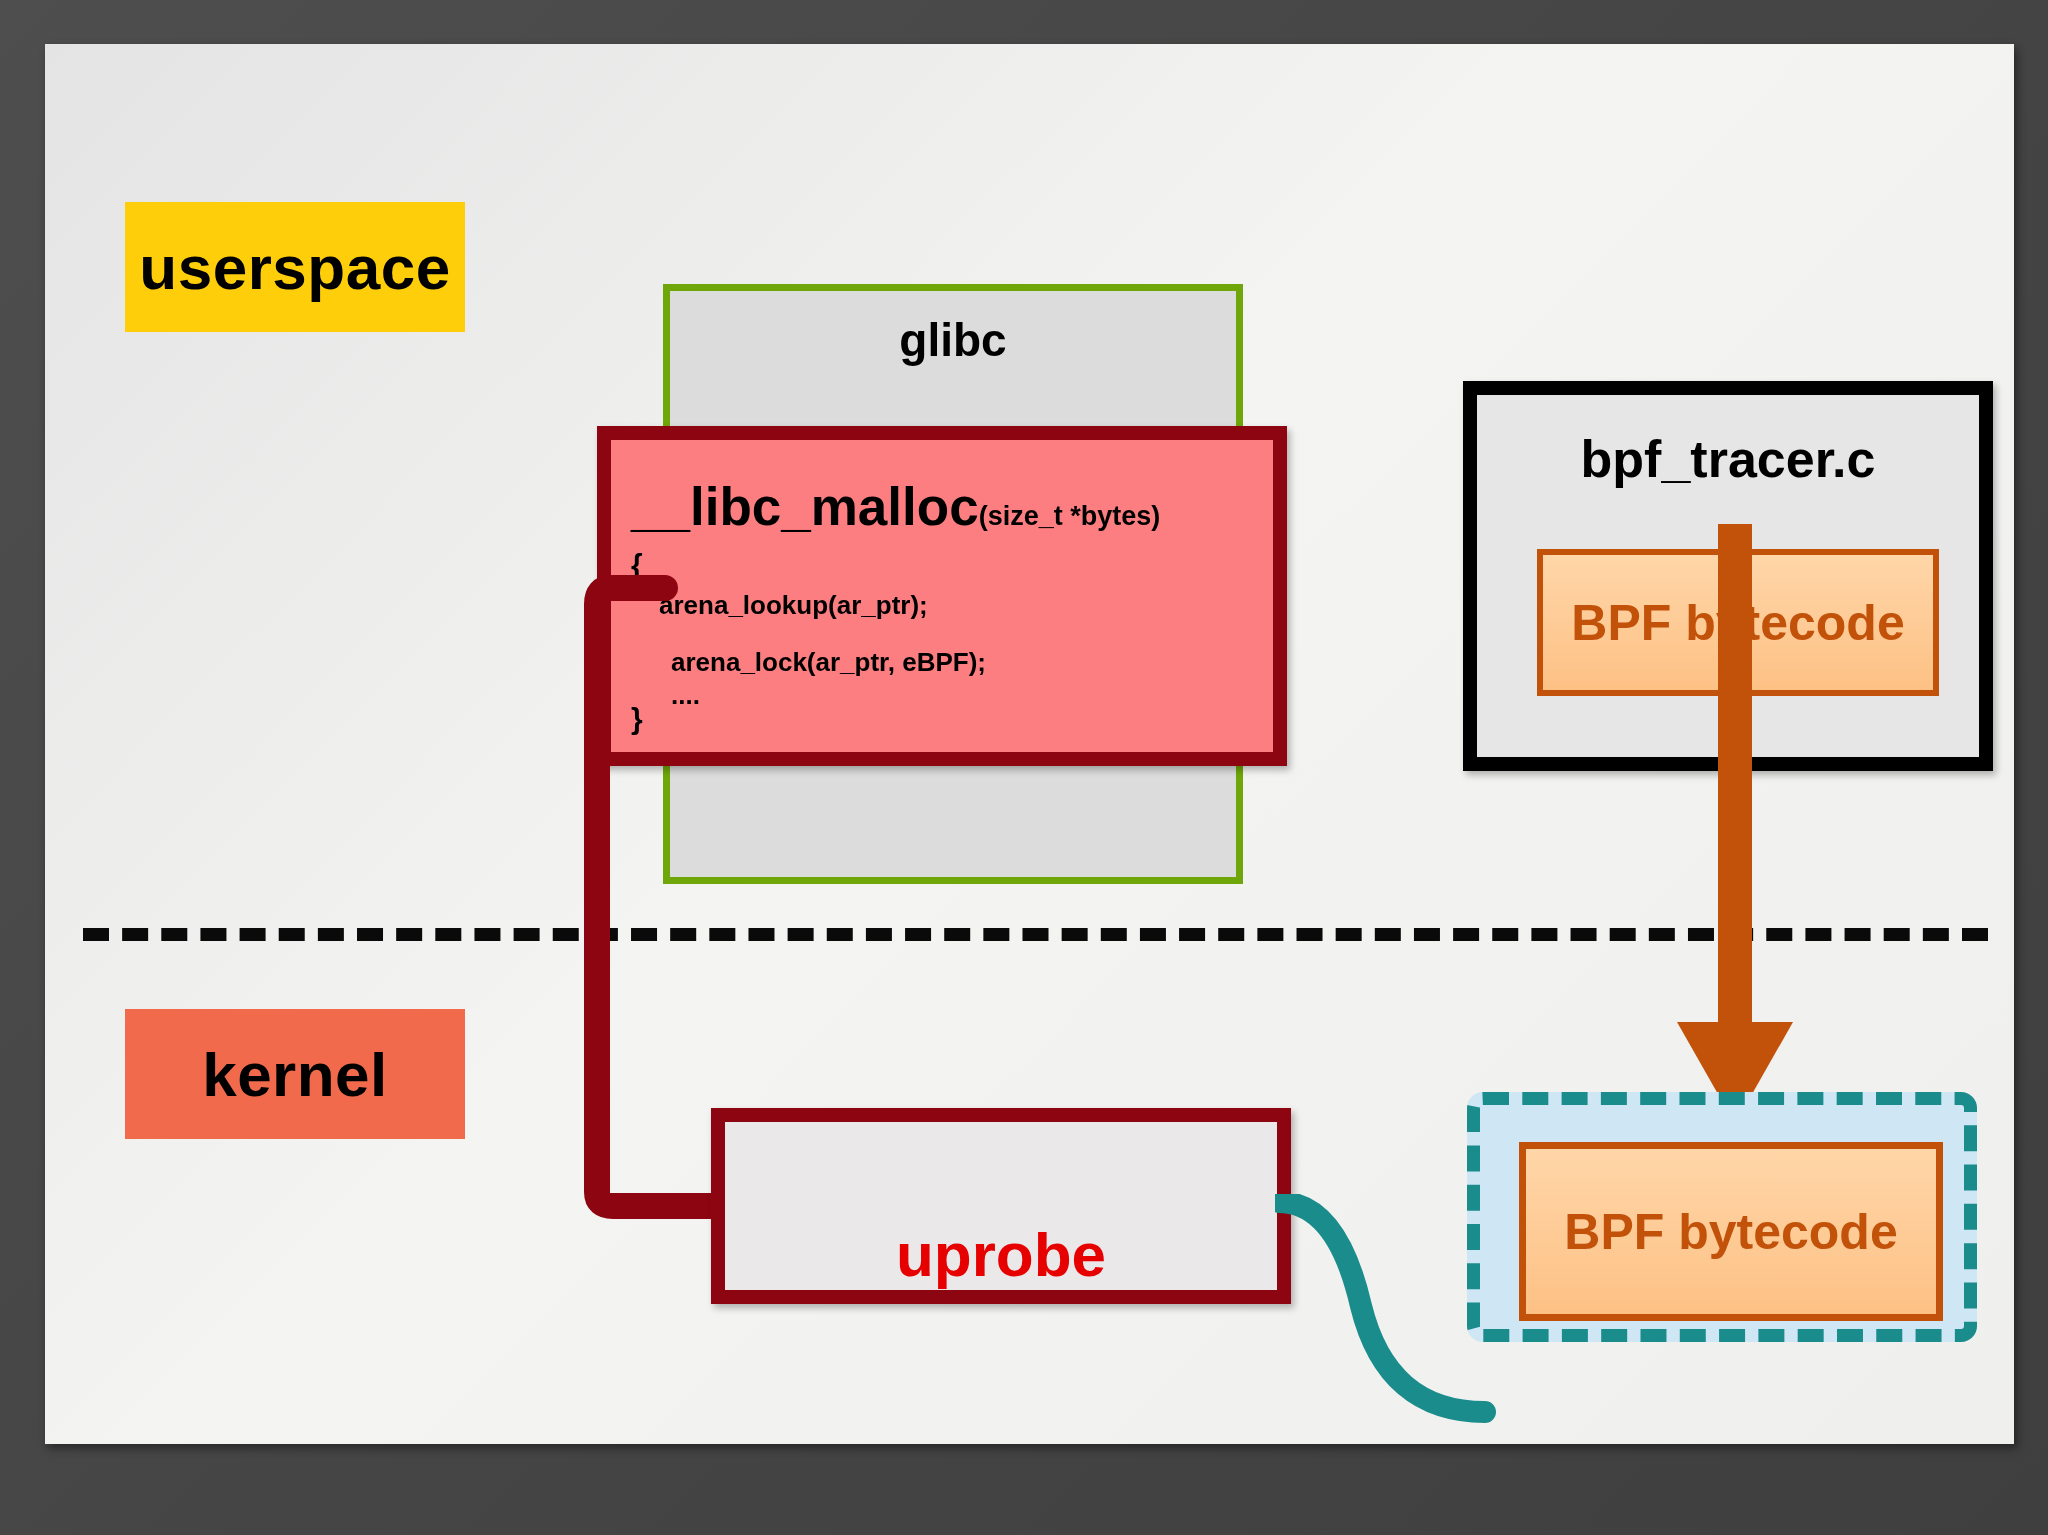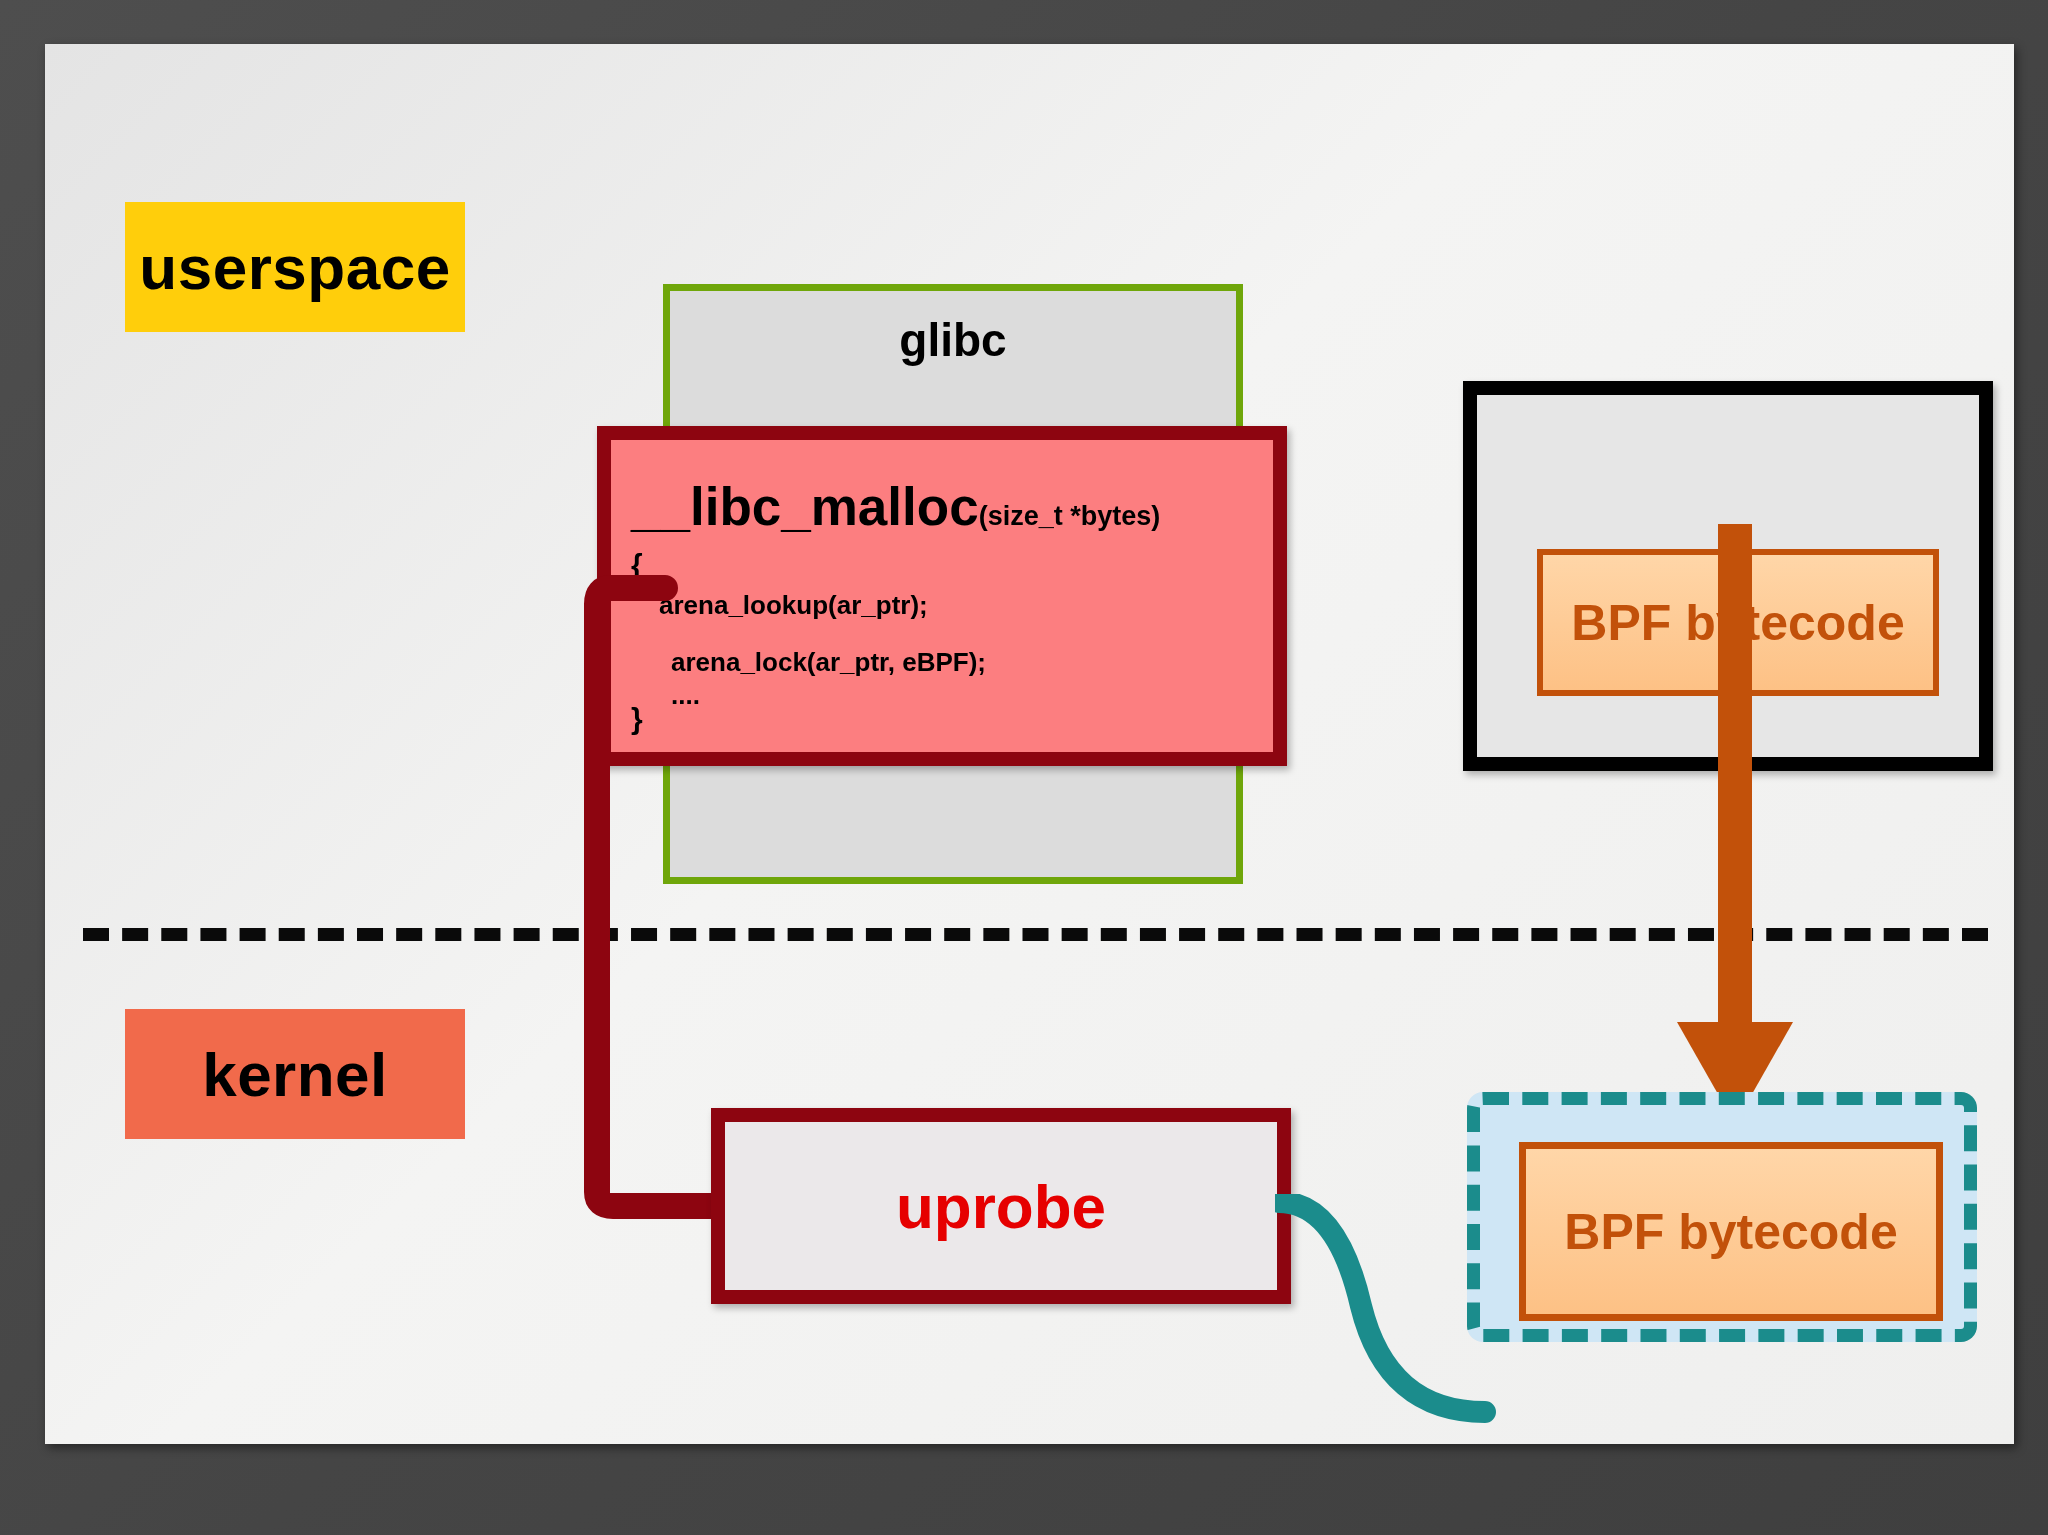--- a/index.html
+++ b/index.html
@@ -97,21 +97,21 @@
   #uprobe-connector{left:520px;top:530px;width:540px;height:660px;}
 
   
   #ebpf-connector{left:1230px;top:1150px;width:250px;height:240px;}
 
   
   #uprobe-box{
     left:666px;top:1064px;width:580px;height:196px;
     background:#ebe8ea;border:14px solid #8D0510;
     box-shadow:3px 4px 7px rgba(0,0,0,.28);
-    display:flex;align-items:center;justify-content:center;
+    display:flex;align-items:flex-end;justify-content:center;
   }
   #uprobe-label{font-size:62px;font-weight:bold;color:#E60000;}
 
   
   #ebpf-dashed{
     left:1422px;top:1048px;width:510px;height:250px;
     background:#CFE6F5;border:13px dashed #1B8C8C;border-radius:16px;
   }
   #ebpf-bytecode{
     position:absolute;left:1474px;top:1098px;width:410px;height:165px;
@@ -150,20 +150,21 @@
       <div class="code-line" id="code-l2">arena_lock(ar_ptr, eBPF);</div>
       <div class="code-line" id="code-l3">....</div>
       <div class="code-line" id="code-close">}</div>
     </div>
 
     <svg class="node" id="uprobe-connector" viewBox="0 0 540 660" width="540" height="660">
       <path d="M 100 14 L 46 14 Q 32 14 32 30 L 32 618 Q 32 632 48 632 L 176 632" fill="none" stroke="#8D0510" stroke-width="26" stroke-linecap="round"></path>
     </svg>
 
     <div class="node" id="tracer-box">
+      <div id="tracer-title">bpf_tracer.c</div>
       <div id="tracer-bytecode">BPF bytecode</div>
     </div>
 
     <svg class="node" id="load-arrow" viewBox="0 0 180 610" width="180" height="610">
       <path d="M 90 0 L 90 520" stroke="#C2510A" stroke-width="34" fill="none"></path>
       <path d="M 90 600 L 32 498 L 148 498 Z" fill="#C2510A"></path>
     </svg>
 
     <div class="node" id="uprobe-box">
       <span id="uprobe-label">uprobe</span>

